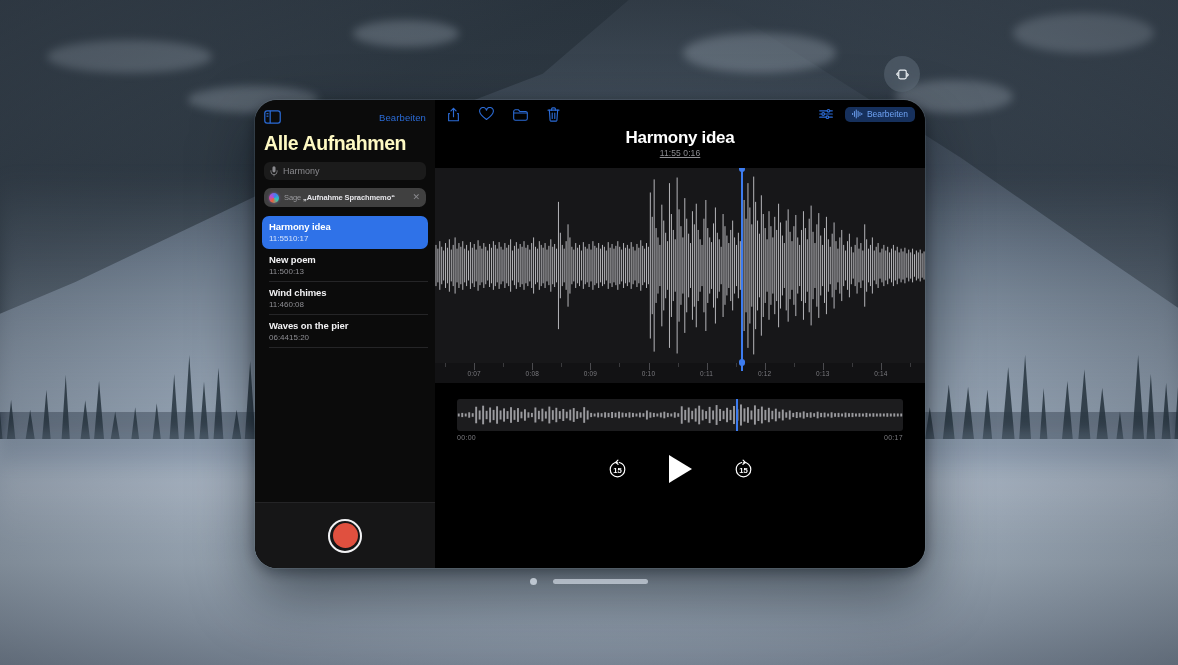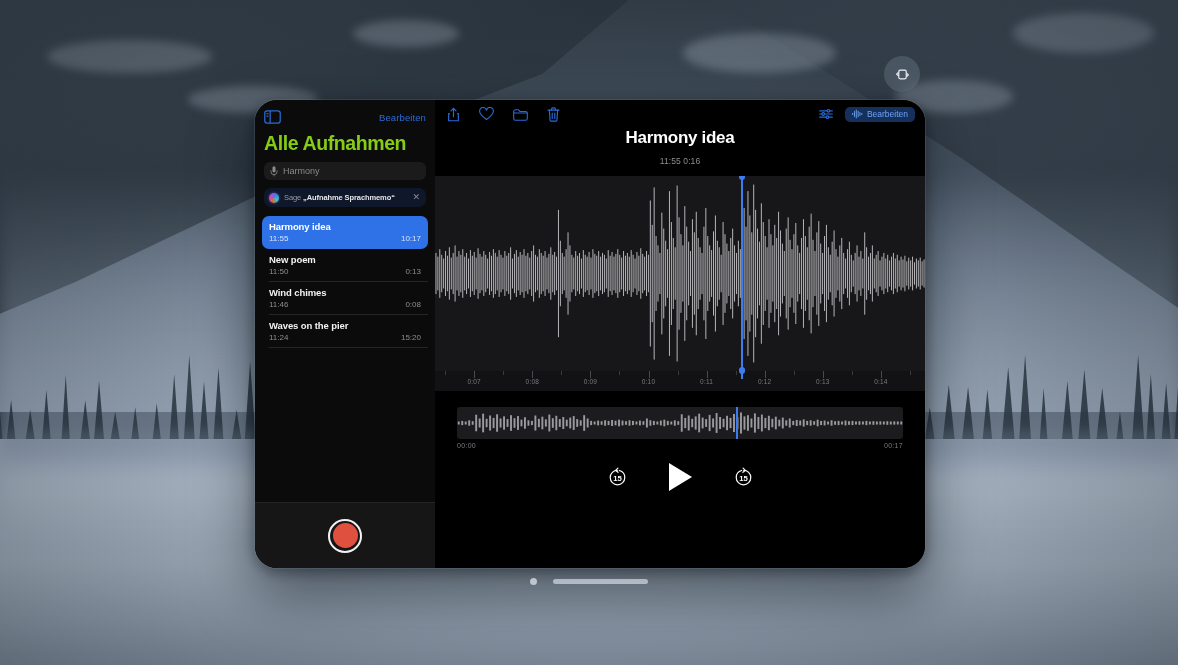--- a/index.html
+++ b/index.html
@@ -82,47 +82,47 @@
   
   #sidebar {
     width:180px; flex:0 0 180px; height:100%;
     background:#0b0b0b; display:flex; flex-direction:column;
     position:relative;
   }
   .sb-top { display:flex; align-items:center; justify-content:space-between; padding:8px 9px 0 9px; height:26px; }
   .sb-toggle { width:17px; height:14px; cursor:pointer; }
   .sb-edit { color:#2b6bd6; font-size:9.5px; font-weight:500; letter-spacing:.1px; cursor:pointer; }
   .sb-title {
-    font-size:19.5px; font-weight:700; color:#84cc16; letter-spacing:-.4px;
+    font-size:19.5px; font-weight:700; color:#fef9c3; letter-spacing:-.4px;
     padding:6px 9px 7px 9px;
   }
   .sb-search {
     margin:0 9px 8px 9px; height:18px; border-radius:6px;
     background:#1b1b1b; display:flex; align-items:center; gap:5px; padding:0 6px;
   }
   .sb-search span { color:#8a8a8e; font-size:9px; }
   .sb-siri {
     margin:0 9px 9px 9px; height:19px; border-radius:7px;
-    background:#0f172a; display:flex; align-items:center; gap:5px; padding:0 5px;
+    background:#404040; display:flex; align-items:center; gap:5px; padding:0 5px;
   }
   .siri-orb {
     width:10px; height:10px; border-radius:50%; flex:0 0 10px;
     background:conic-gradient(from 210deg,#e8603c,#b84ad6,#3f7ff0,#30c8b4,#e8603c);
     box-shadow:0 0 3px rgba(160,120,230,.6);
   }
   .siri-txt { font-size:7.5px; color:#9a9a9e; white-space:nowrap; letter-spacing:-.1px; }
   .siri-txt b { color:#e6e6ea; font-weight:700; }
   .siri-x { margin-left:auto; color:#8a8a8e; font-size:9px; line-height:1; cursor:pointer; padding-right:1px; }
 
   .sb-list { flex:1; padding:0 7px; overflow:hidden; }
   .rec {
     padding:5px 7px 6px 7px; border-radius:7px; position:relative; cursor:pointer;
   }
   .rec .rname { font-size:9.5px; font-weight:700; color:#f2f2f4; letter-spacing:-.1px; }
-  .rec .rmeta { display:flex; justify-content:space-between; margin-top:2px; }
+  .rec .rmeta { display:flex; justify-content:flex-start; margin-top:2px; }
   .rec .rtime, .rec .rdur { font-size:8px; color:#8e8e93; }
   .rec.sel { background:#2f72e8; }
   .rec.sel .rname { color:#fff; }
   .rec.sel .rtime, .rec.sel .rdur { color:#d5e3fb; }
   .rec .sep {
     position:absolute; left:7px; right:0; bottom:0; height:1px; background:#252527;
   }
   .sb-footer {
     height:66px; background:#161617; border-top:1px solid #242426;
     display:flex; align-items:center; justify-content:center;
@@ -143,21 +143,21 @@
   .tb-right { margin-left:auto; display:flex; align-items:center; gap:12px; }
   .tb-ico { cursor:pointer; display:flex; align-items:center; }
   .editpill {
     height:15px; border-radius:5px; background:#16305c;
     display:flex; align-items:center; gap:4px; padding:0 7px; cursor:pointer;
   }
   .editpill span { font-size:8.5px; color:#6fa3f5; font-weight:500; }
 
   .dt-head { text-align:center; margin-top:4px; }
   .dt-title { font-size:17px; font-weight:700; color:#fff; letter-spacing:-.3px; }
-  .dt-sub { font-size:8.5px; color:#8e8e93; margin-top:8px; letter-spacing:.1px; }
+  .dt-sub { font-size:8.5px; color:#8e8e93; margin-top:0; letter-spacing:.1px;text-decoration:underline; }
 
   .wave-main {
     margin-top:10px; height:195px; background:#171719; position:relative; overflow:hidden;
   }
   .wave-canvas { position:absolute; inset:0; }
   .playhead { position:absolute; top:0; bottom:0; width:1.6px; background:#3d7cf0; }
   .playhead::before, .playhead::after {
     content:""; position:absolute; left:50%; transform:translateX(-50%);
     width:6px; height:6px; border-radius:50%; background:#3d7cf0;
   }
@@ -291,21 +291,21 @@
           <div class="rname">Wind chimes</div>
        <div class="rmeta">
          <div class="rtime">11:46</div>
          <div class="rdur">0:08</div>
        </div>
           <div class="sep"></div>
         </div>
         <div class="rec">
           <div class="rname">Waves on the pier</div>
        <div class="rmeta">
-         <div class="rtime">11:24</div>
+         <div class="rtime">06:44</div>
          <div class="rdur">15:20</div>
        </div>
           <div class="sep"></div>
         </div>
       </div>
 
     <div class="sb-footer">
       <div class="recbtn">
         <i></i>
       </div>

